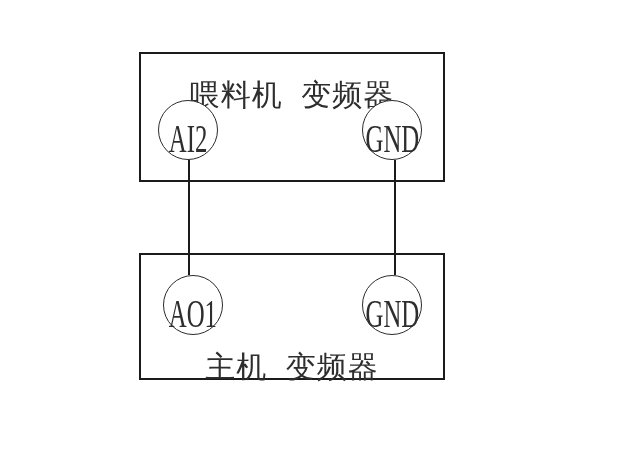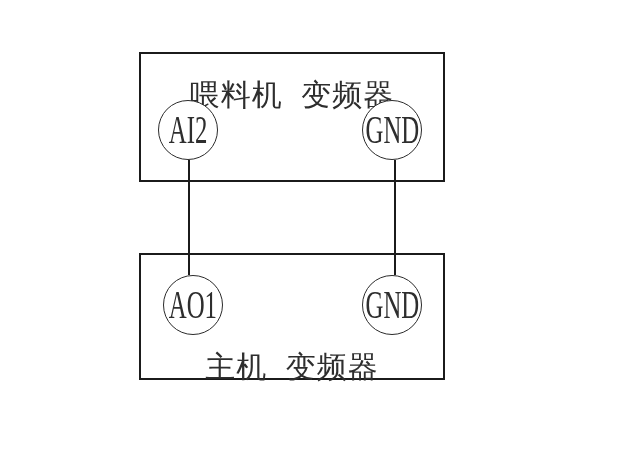--- a/index.html
+++ b/index.html
@@ -50,21 +50,21 @@
 
   .terminal {
     position: absolute;
     width: 60px;
     height: 60px;
     border: 1.5px solid #2b2b2b;
     border-radius: 50%;
     background: #ffffff;
     box-sizing: border-box;
     display: flex;
-    align-items: center;
+    align-items: flex-end;
     justify-content: center;
     overflow: visible;
   }
   .terminal .t-label {
     font-family: "Liberation Serif", serif;
     font-size: 40px;
     line-height: 1;
     color: #2e2e2e;
     transform: scaleX(0.62);
     transform-origin: center center;

